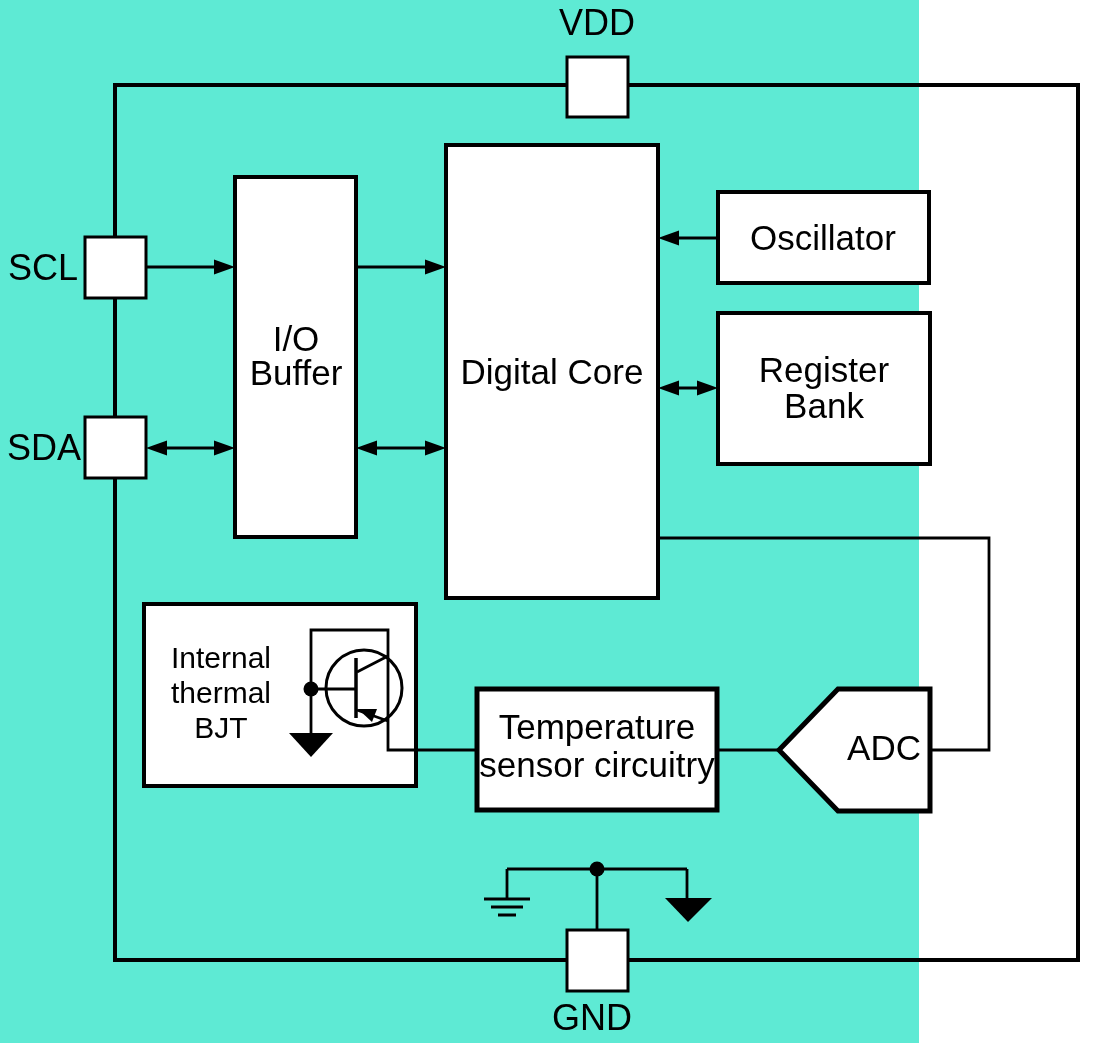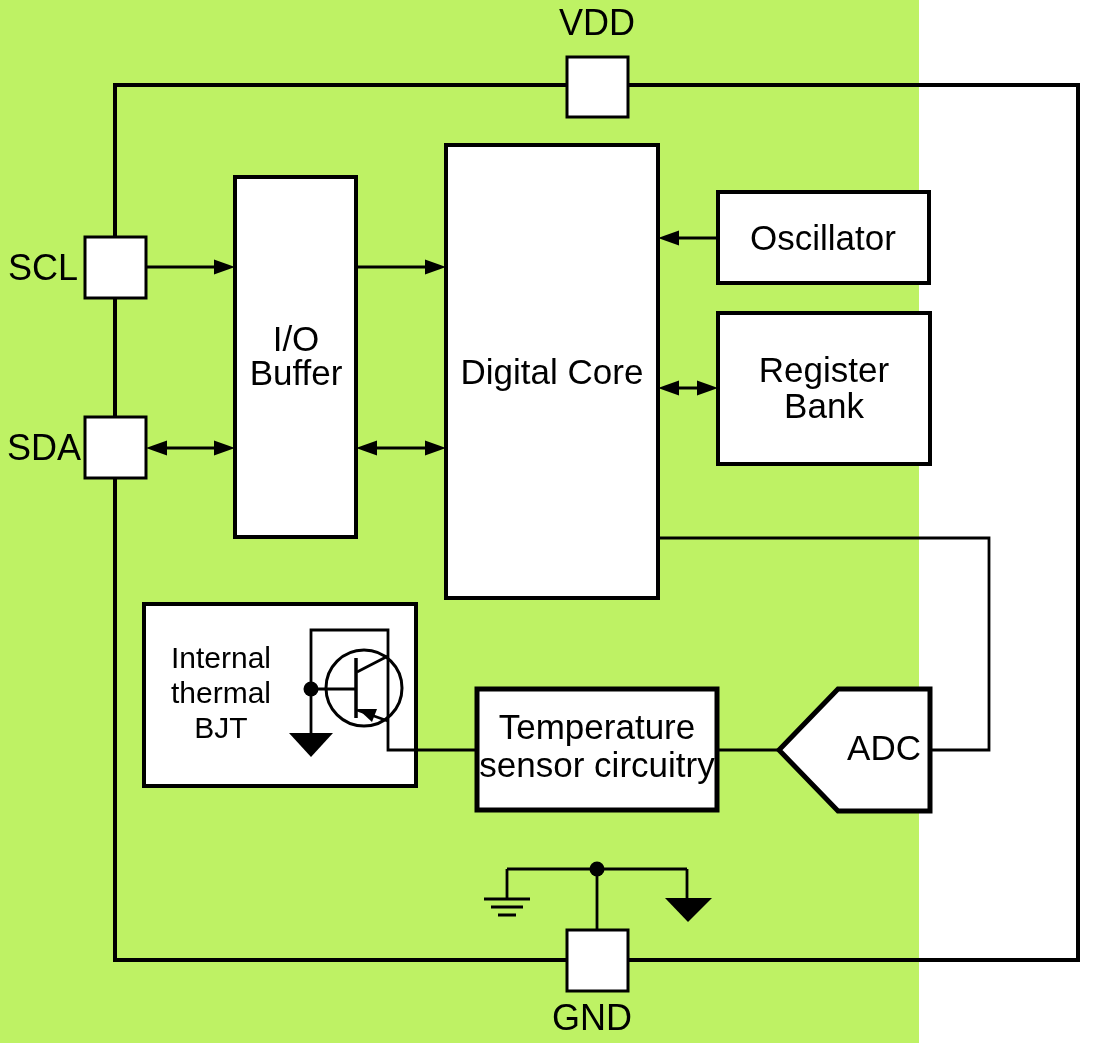--- a/index.html
+++ b/index.html
@@ -3,21 +3,21 @@
 <meta charset="utf-8">
 <style>
   html, body {
     margin: 0;
     padding: 0;
     background: #ffffff;
   }
   .stage {
     width: 919px;
     height: 1043px;
-    background: #bef264;
+    background: #5eead4;
     position: relative;
     font-family: "Liberation Sans", sans-serif;
   }
   svg { display: block; width: 1100px; height: 1043px; }
 
   .box      { fill: #ffffff; stroke: #000000; stroke-width: 4px; }
   .box-thick{ fill: #ffffff; stroke: #000000; stroke-width: 5px; }
   .pin      { fill: #ffffff; stroke: #000000; stroke-width: 3px; }
   .wire     { stroke: #000000; stroke-width: 2.8px; fill: none; }
   .wire-thin{ stroke: #000000; stroke-width: 3px; fill: none; }

